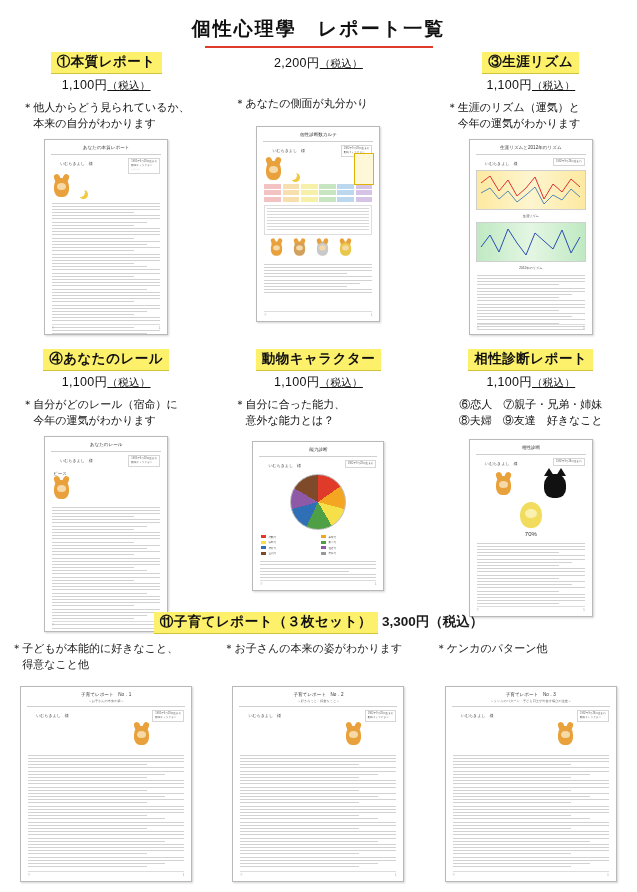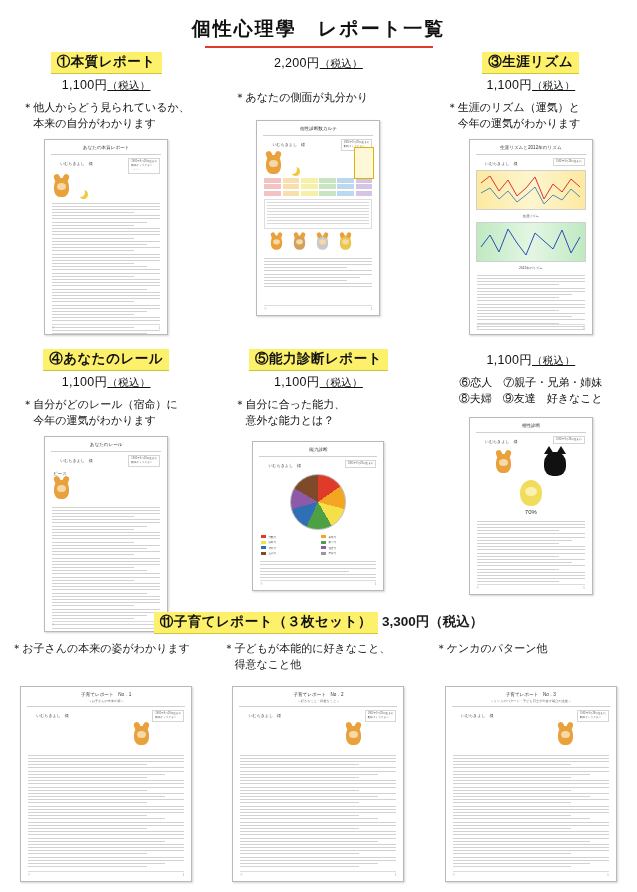--- a/index.html
+++ b/index.html
@@ -437,21 +437,21 @@
               <span>©</span>
               <span>1</span>
             </div>
         </div>
       </div>
 
       <div class="cell">
         <div class="price">
           <span>2,200円</span><span class="tax">（税込）</span>
         </div>
-        <div class="desc" style="white-space:pre-line;margin-top:18px">＊あなたの側面が丸分かり</div>
+        <div class="desc" style="white-space:pre-line;margin-top:24px">＊あなたの側面が丸分かり</div>
         <div class="doc" style="width:124px;height:196px;margin-top:14px;">
           <div class="d-title">個性診断数カルテ</div>
           <div class="d-hr"></div>
           <div class="d-namebox">
             <div class="d-name">いむらきよし　様</div>
             <div class="d-idbox" style="white-space:pre-line">1982年9月28日生まれ
 動物キャラクター</div>
           </div>
           <div class="sidebar-box"></div>
           <div class="mascot-row">
@@ -644,21 +644,21 @@
               <i></i>
           </div>
           <div class="d-foot">
               <span>©</span>
               <span>1</span>
             </div>
         </div>
       </div>
 
       <div class="cell">
-        <div class="hl">⑤能力診断レポート</div>
+        <div class="hl">動物キャラクター</div>
         <div class="price">
           <span>1,100円</span><span class="tax">（税込）</span>
         </div>
         <div class="desc" style="white-space:pre-line">＊自分に合った能力、
 　意外な能力とは？</div>
         <div class="doc" style="width:132px;height:150px;margin-top:12px;">
           <div class="d-title">能力診断</div>
           <div class="d-hr"></div>
           <div class="d-namebox">
             <div class="d-name">いむらきよし　様</div>
@@ -708,20 +708,21 @@
               <i></i>
           </div>
           <div class="d-foot">
               <span>©</span>
               <span>1</span>
             </div>
         </div>
       </div>
 
       <div class="cell">
+        <div class="hl">相性診断レポート</div>
         <div class="price">
           <span>1,100円</span><span class="tax">（税込）</span>
         </div>
         <div class="desc" style="white-space:pre-line;text-align:center">⑥恋人　⑦親子・兄弟・姉妹
 ⑧夫婦　⑨友達　好きなこと</div>
         <div class="doc" style="width:124px;height:178px;margin-top:10px;">
           <div class="d-title">相性診断</div>
           <div class="d-hr"></div>
           <div class="d-namebox">
             <div class="d-name">いむらきよし　様</div>
@@ -768,23 +769,23 @@
     </div>
   </div>
 
   <div class="band">
     <div class="line1">
       <span class="hl">⑪子育てレポート（３枚セット）</span>
       <span>3,300円（税込）</span>
     </div>
 
     <div class="band-descs">
-      <div class="d" style="white-space:pre-line">＊お子さんの本来の姿がわかります</div>
       <div class="d" style="white-space:pre-line">＊子どもが本能的に好きなこと、
 　得意なこと他</div>
+      <div class="d" style="white-space:pre-line">＊お子さんの本来の姿がわかります</div>
       <div class="d" style="white-space:pre-line">＊ケンカのパターン他</div>
     </div>
 
     <div class="band-docs">
 
       <div class="doc" style="width:172px;height:196px;">
         <div class="d-title">子育てレポート　No．1</div>
         <div class="d-sub">～お子さんの本来の姿～</div>
         <div class="d-hr"></div>
         <div class="d-namebox">

